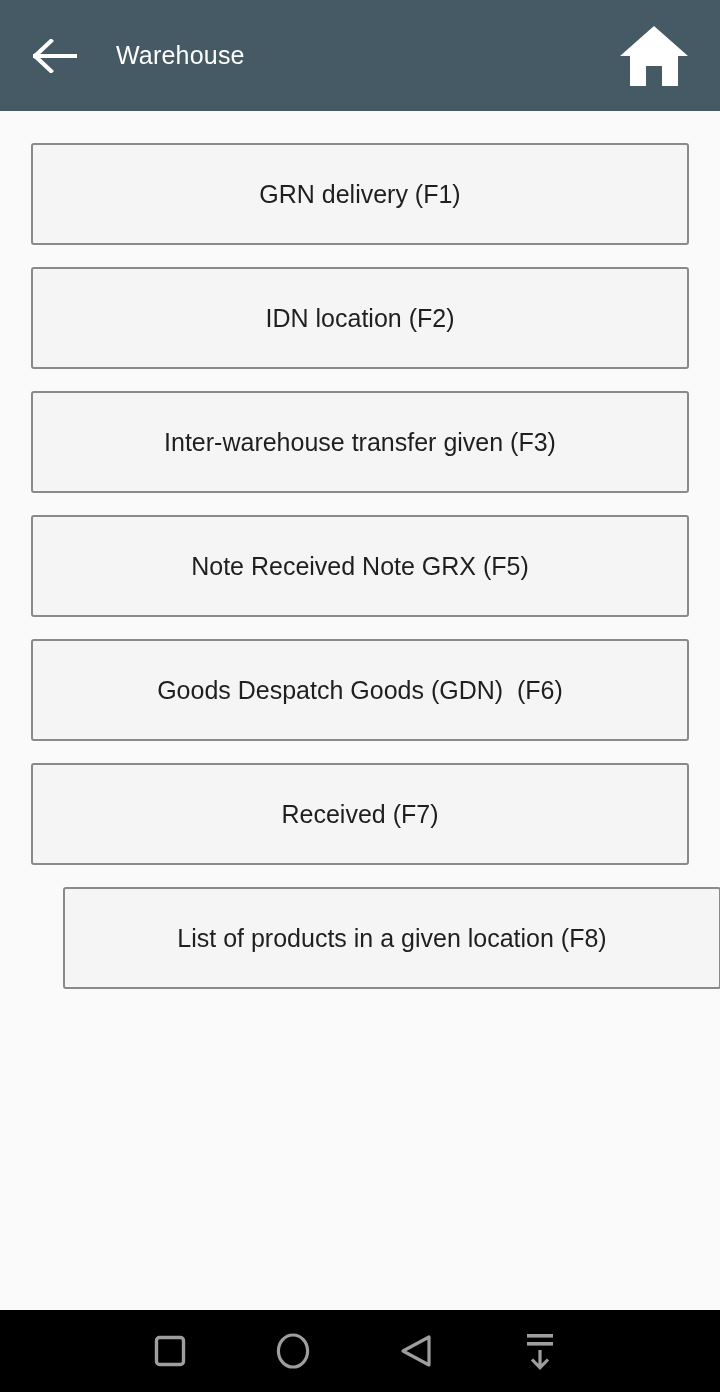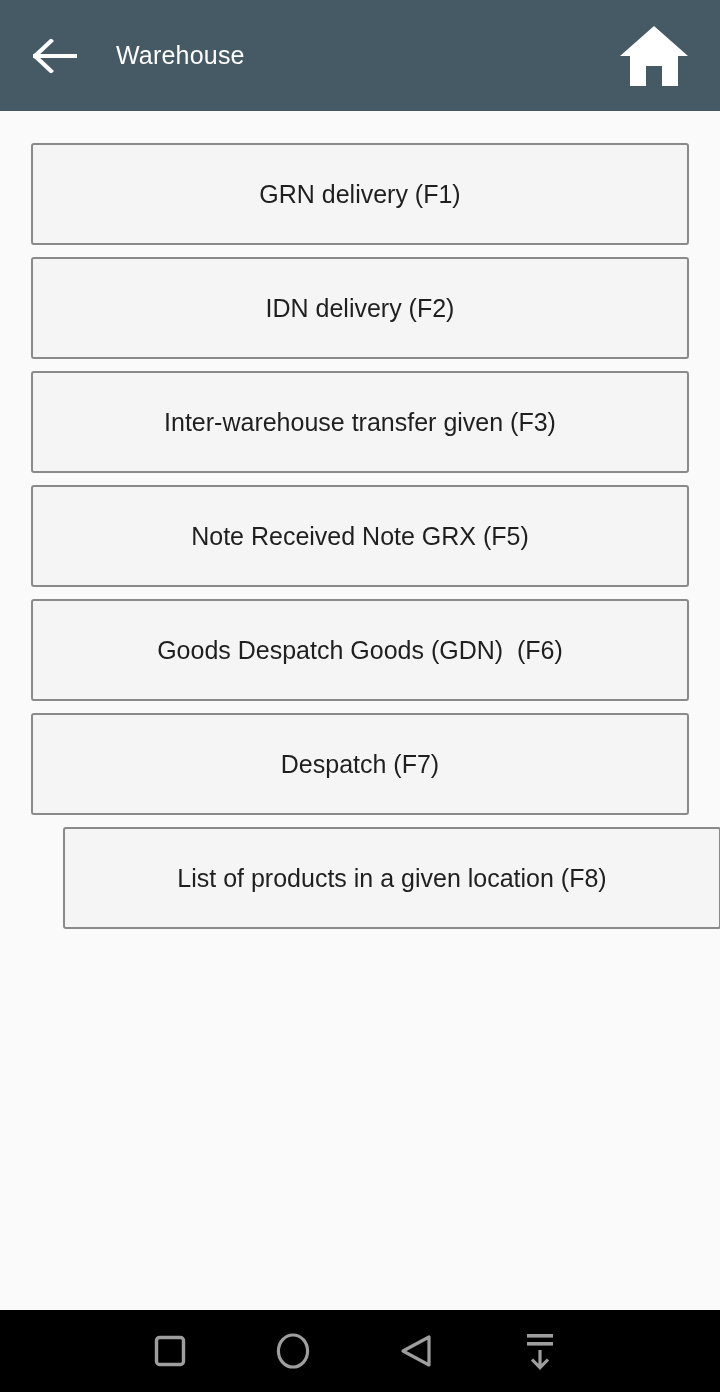--- a/index.html
+++ b/index.html
@@ -54,21 +54,21 @@
     padding:32px 31px 0 31px;
     overflow:hidden;
     background:#fafafa;
   }
   .menu-button {
     display:flex;
     align-items:center;
     justify-content:center;
     width:100%;
     height:102px;
-    margin-bottom:12px;
+    margin-bottom:22px;
     background:#f5f5f5;
     border:2px solid #8a8a8a;
     border-radius:3px;
     color:#1f1f1f;
     font-size:25px;
     font-weight:400;
     font-family:"Liberation Sans", sans-serif;
     text-align:center;
     line-height:1.2;
     white-space:pre;
@@ -111,25 +111,25 @@
 
     <div id="home-button">
       <svg width="72" height="64" viewBox="0 0 72 64">
         <path d="M36 2 L70 32 L60 32 L60 62 L44 62 L44 42 L28 42 L28 62 L12 62 L12 32 L2 32 Z" fill="#ffffff"></path>
       </svg>
     </div>
   </div>
 
   <div id="content">
     <div class="menu-button">GRN delivery (F1)</div>
-    <div class="menu-button">IDN delivery (F2)</div>
+    <div class="menu-button">IDN location (F2)</div>
     <div class="menu-button">Inter-warehouse transfer given (F3)</div>
     <div class="menu-button">Note Received Note GRX (F5)</div>
     <div class="menu-button">Goods Despatch Goods (GDN)  (F6)</div>
-    <div class="menu-button">Despatch (F7)</div>
+    <div class="menu-button">Received (F7)</div>
     <div class="menu-button">List of products in a given location (F8)</div>
   </div>
 
   <div id="navbar">
     <div class="nav-spacer-left"></div>
 
     <div class="nav-btn">
       <svg width="34" height="34" viewBox="0 0 34 34">
         <rect x="3.5" y="3.5" width="27" height="27" rx="3" ry="3" fill="none" stroke="#9e9e9e" stroke-width="3.4"></rect>
       </svg>

